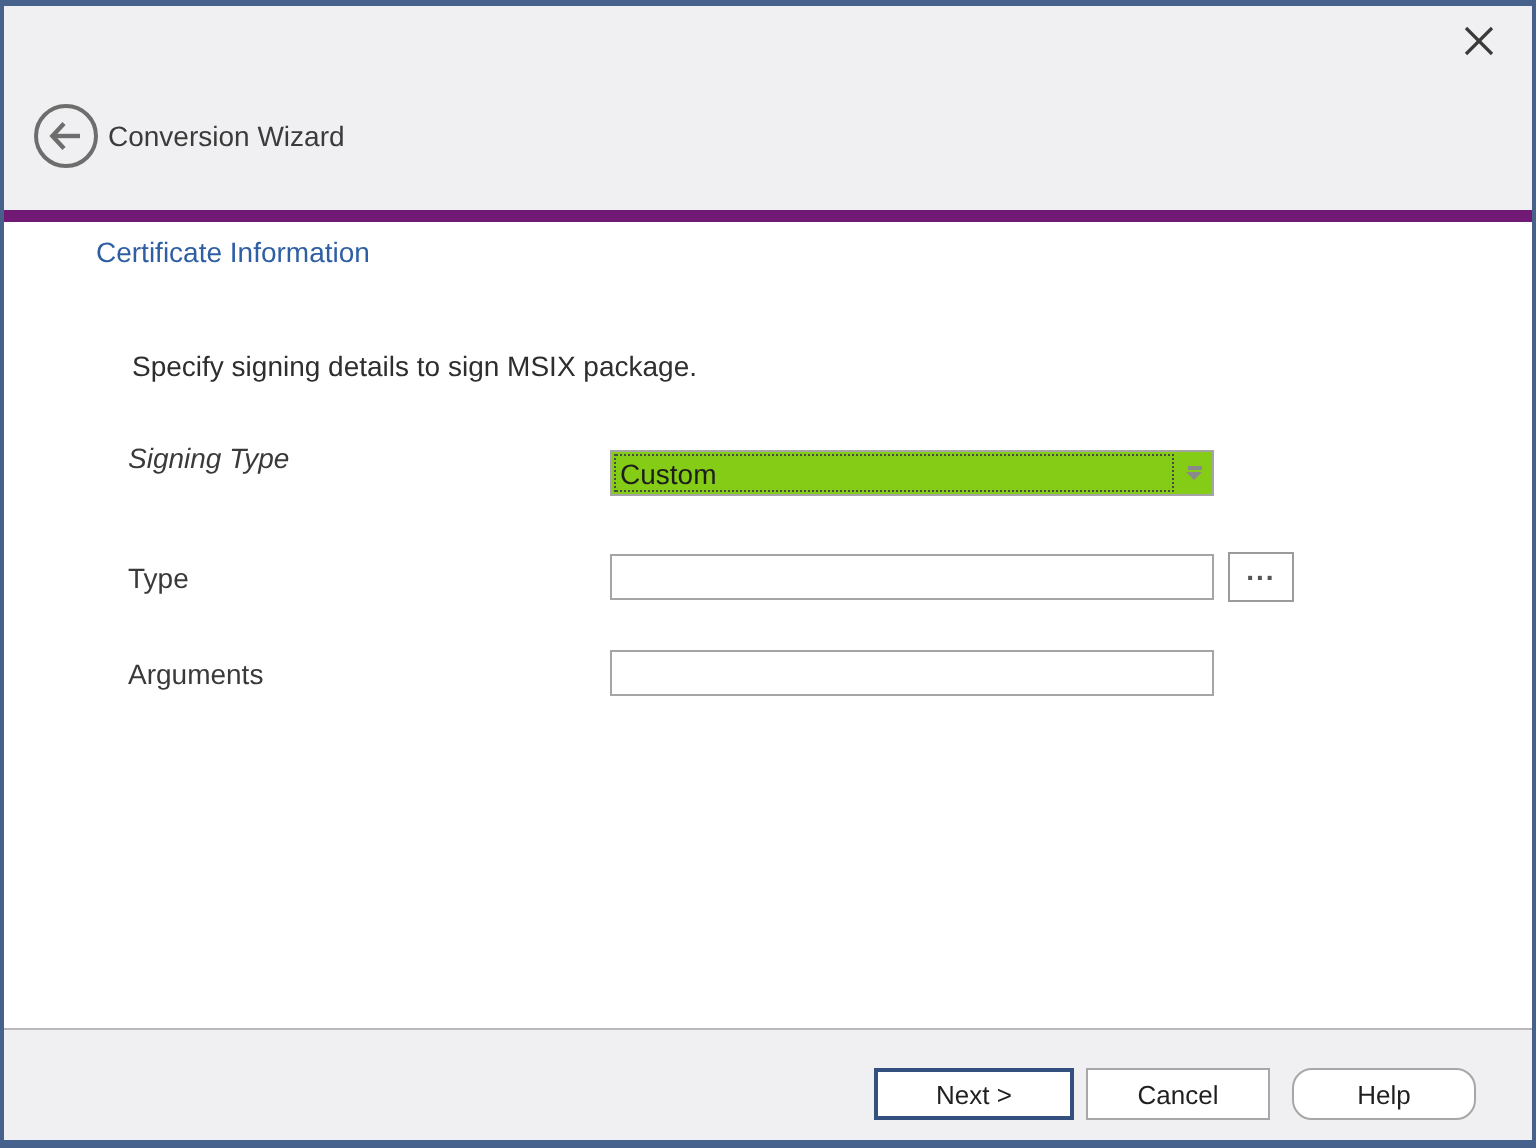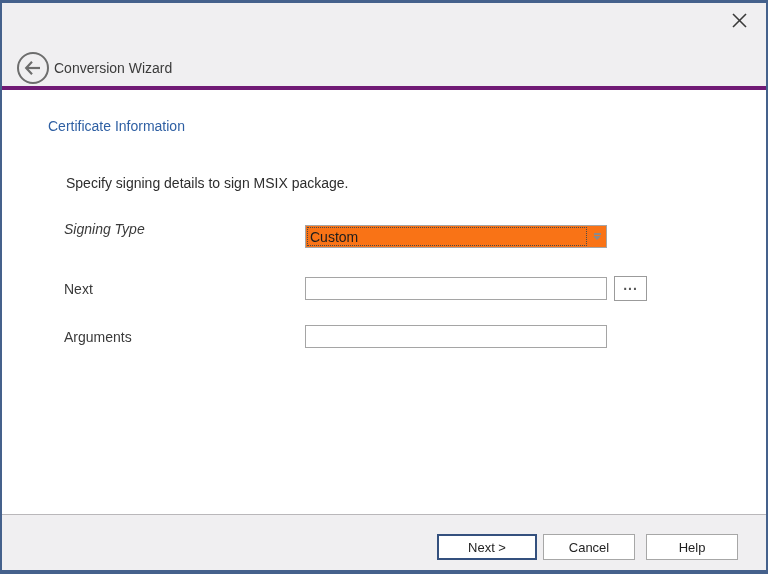--- a/index.html
+++ b/index.html
@@ -9,23 +9,23 @@
     position:relative;
     width:768px; height:574px;
     background:#ffffff;
     border:3px solid var(--window-border,#45618c);
     border-left-width:2px; border-right-width:2px; border-bottom-width:4px;
     overflow:hidden;
   }
 
   
   .header {
-    position:absolute; left:0; top:0; right:0; height:87px;
+    position:absolute; left:0; top:0; right:0; height:108px;
     background:var(--header-bg,#f0eff1);
-    border-bottom:4px solid #701a75;
+    border-bottom:6px solid #701a75;
   }
   .back-button {
     position:absolute; left:14px; top:48px; width:34px; height:34px;
     background:transparent; border:none; cursor:pointer; padding:0;
   }
   .window-title {
     position:absolute; left:52px; top:55px;
     font-size:14px; color:#3b3b3b; line-height:20px; white-space:nowrap;
   }
   .close-button {
@@ -48,21 +48,21 @@
     position:absolute; left:62px;
     font-size:14px; color:#3a3a3a; line-height:16px; white-space:nowrap;
   }
   .lbl-signing { top:218px;font-style:italic; }
   .lbl-path    { top:278px; }
   .lbl-args    { top:326px;text-align:right; }
 
   .combobox {
     position:absolute; left:303px; top:222px; width:302px; height:23px;
     border:1px solid var(--control-border,#a5a5a5);
-    background:#f97316; display:flex; align-items:stretch;
+    background:#84cc16; display:flex; align-items:stretch;
   }
   .combobox input {
     flex:1 1 auto; min-width:0; border:none; background:transparent;
     font-family:"Liberation Sans", sans-serif; font-size:14px; color:#1d1d1d;
     padding:0 2px 0 4px;
     outline:1px dotted #4a4a4a; outline-offset:-2px;
   }
   .combo-dropdown-button {
     flex:0 0 18px; border:none; background:transparent; cursor:pointer;
     display:flex; align-items:center; justify-content:center; padding:0;
@@ -100,21 +100,21 @@
     border-top:1px solid #b9b7ba;
   }
   .btn {
     position:absolute; top:531px; height:26px;
     background:#ffffff; border:1px solid var(--button-border,#a7a7a7);
     font-family:"Liberation Sans", sans-serif; font-size:13px; color:#1f1f1f;
     cursor:pointer;
   }
   .btn-next   { left:435px; width:100px; border:2px solid var(--primary-button-border,#34507e); }
   .btn-cancel { left:541px; width:92px; }
-  .btn-help   { left:644px; width:92px; }
+  .btn-help   { left:644px; width:92px;border-radius:10px; }
 </style>
 </head>
 <body>
 
 <div class="window">
 
   <div class="header">
     <button class="back-button" title="">
       <span>
         <svg width="34" height="34" viewBox="0 0 34 34">
@@ -143,21 +143,21 @@
   <div class="combobox">
     <input type="text" value="Custom" style="">
     <button class="combo-dropdown-button">
       <span class="dd-glyph">
         <span class="dd-bar"></span>
           <span class="dd-tri"></span>
       </span>
     </button>
   </div>
 
-  <div class="field-label lbl-path">Next</div>
+  <div class="field-label lbl-path">Type</div>
   <input class="textbox tb-path" type="text" value="" style="">
   <button class="browse-button">
     <span class="dots">...</span>
   </button>
 
   <div class="field-label lbl-args">Arguments</div>
   <input class="textbox tb-args" type="text" value="" style="">
 
   <div class="footer"></div>
   <button class="btn btn-next">Next &gt;</button>

